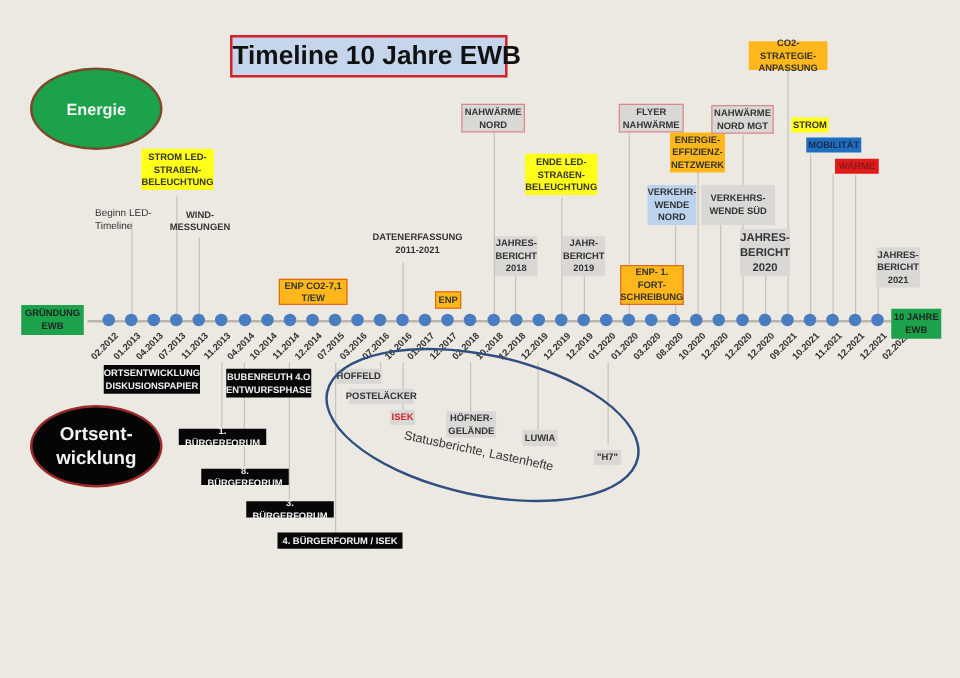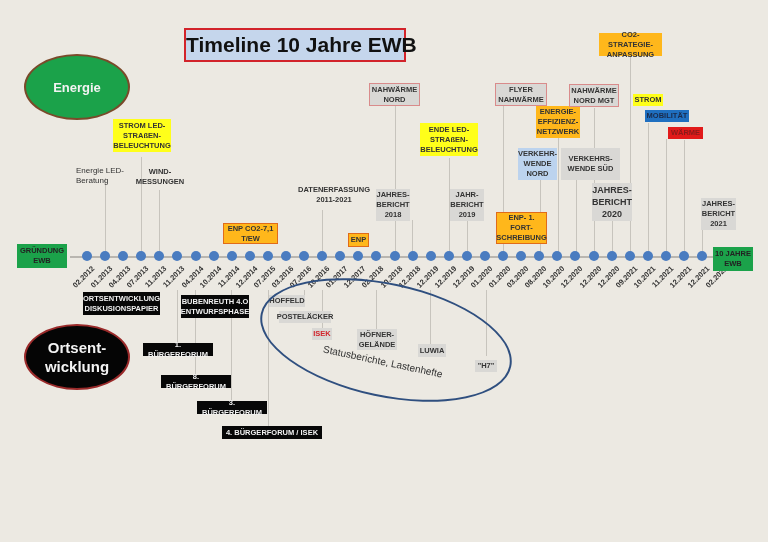--- a/index.html
+++ b/index.html
@@ -146,28 +146,28 @@
     <div class="datelbl" style="left: 616.79px;">10.2021</div>
     <div class="datelbl" style="left: 634.88px;">11.2021</div>
     <div class="datelbl" style="left: 652.97px;">12.2021</div>
     <div class="datelbl" style="left: 671.06px;">12.2021</div>
     <div class="datelbl" style="left: 689.15px;">02.2022</div>
   </div>
 
 <div class="box green" style="left:17px;top:244px;width:50px;height:24px;">GRÜNDUNG EWB</div>
 <div class="box green" style="left:713px;top:247px;width:40px;height:24px;">10 JAHRE EWB</div>
 
-<div class="box plain" style="left:74px;top:164px;width:58px;height:24px;font-weight:normal;font-size:8px;text-align:left;justify-content:flex-start;">Energie LED- Beratung</div>
+<div class="box plain" style="left:74px;top:164px;width:58px;height:24px;font-weight:normal;font-size:8px;text-align:left;justify-content:flex-start;">Beginn LED- Timeline</div>
 <div class="box yellow" style="left:113px;top:119px;width:58px;height:33px;">STROM LED- STRAßEN- BELEUCHTUNG</div>
 <div class="box plain" style="left:134px;top:166px;width:52px;height:22px;">WIND- MESSUNGEN</div>
 <div class="box orange" style="left:223px;top:223px;width:55px;height:21px;">ENP CO2-7,1 T/EW</div>
 <div class="box plain" style="left:302px;top:184px;width:64px;height:22px;">DATENERFASSUNG 2011-2021</div>
 <div class="box orange" style="left:348px;top:233px;width:21px;height:14px;">ENP</div>
 <div class="box grayred" style="left:369px;top:83px;width:51px;height:23px;">NAHWÄRME NORD</div>
-<div class="box gray" style="left:376px;top:189px;width:34px;height:32px;">JAHRES- BERICHT 2018</div>
+<div class="box gray" style="left:396px;top:189px;width:34px;height:32px;">JAHRES- BERICHT 2018</div>
 <div class="box yellow" style="left:420px;top:123px;width:58px;height:33px;">ENDE LED- STRAßEN- BELEUCHTUNG</div>
 <div class="box gray" style="left:450px;top:189px;width:34px;height:32px;">JAHR- BERICHT 2019</div>
 <div class="box grayred" style="left:478px;top:83px;width:52px;height:23px;margin-left:17px;">FLYER NAHWÄRME</div>
 <div class="box orange" style="left:496px;top:212px;width:51px;height:32px;">ENP- 1. FORT- SCHREIBUNG</div>
 <div class="box blue" style="left:518px;top:148px;width:39px;height:32px;">VERKEHR- WENDE NORD</div>
 <div class="box orange" style="left:536px;top:106px;width:44px;height:32px;border:none;">ENERGIE- EFFIZIENZ- NETZWERK</div>
 <div class="box gray" style="left:561px;top:148px;width:59px;height:32px;">VERKEHRS- WENDE SÜD</div>
 <div class="box grayred" style="left:569px;top:84px;width:50px;height:23px;">NAHWÄRME NORD MGT</div>
 <div class="box gray" style="left:592px;top:183px;width:40px;height:38px;font-size:9px;line-height:12px;">JAHRES- BERICHT 2020</div>
 <div class="box orange" style="left:599px;top:33px;width:63px;height:23px;border:none;">CO2-STRATEGIE- ANPASSUNG</div>

